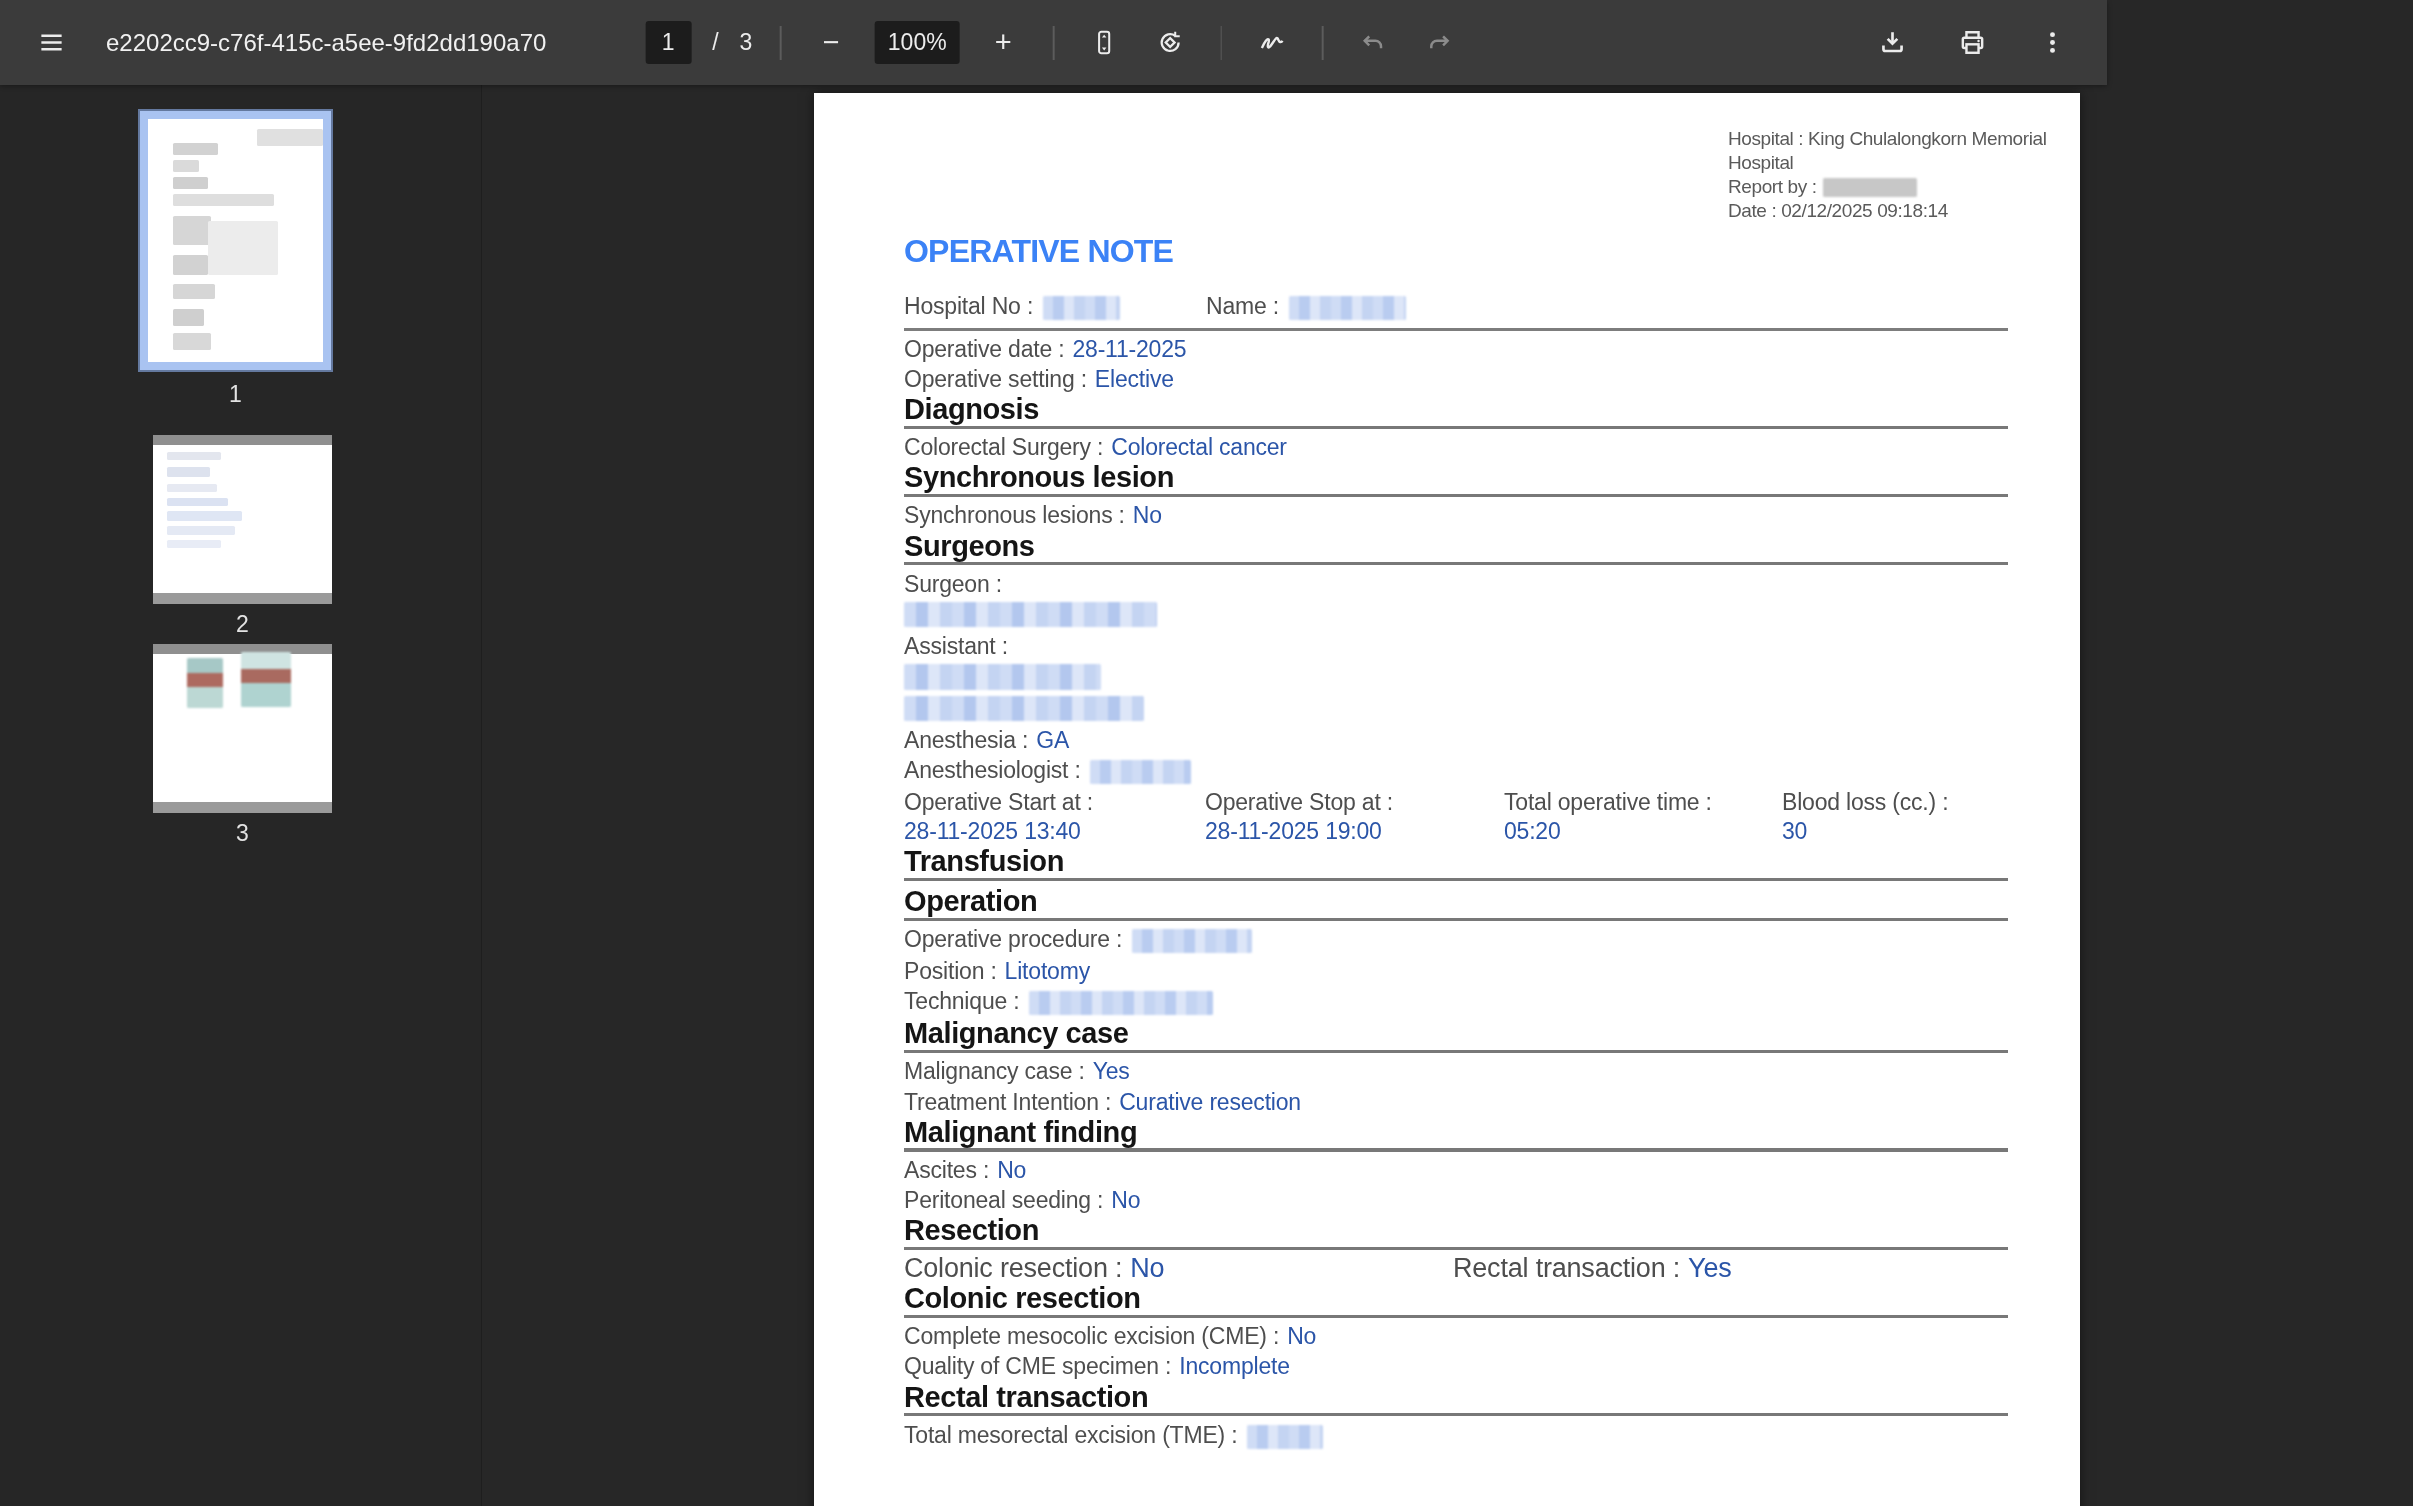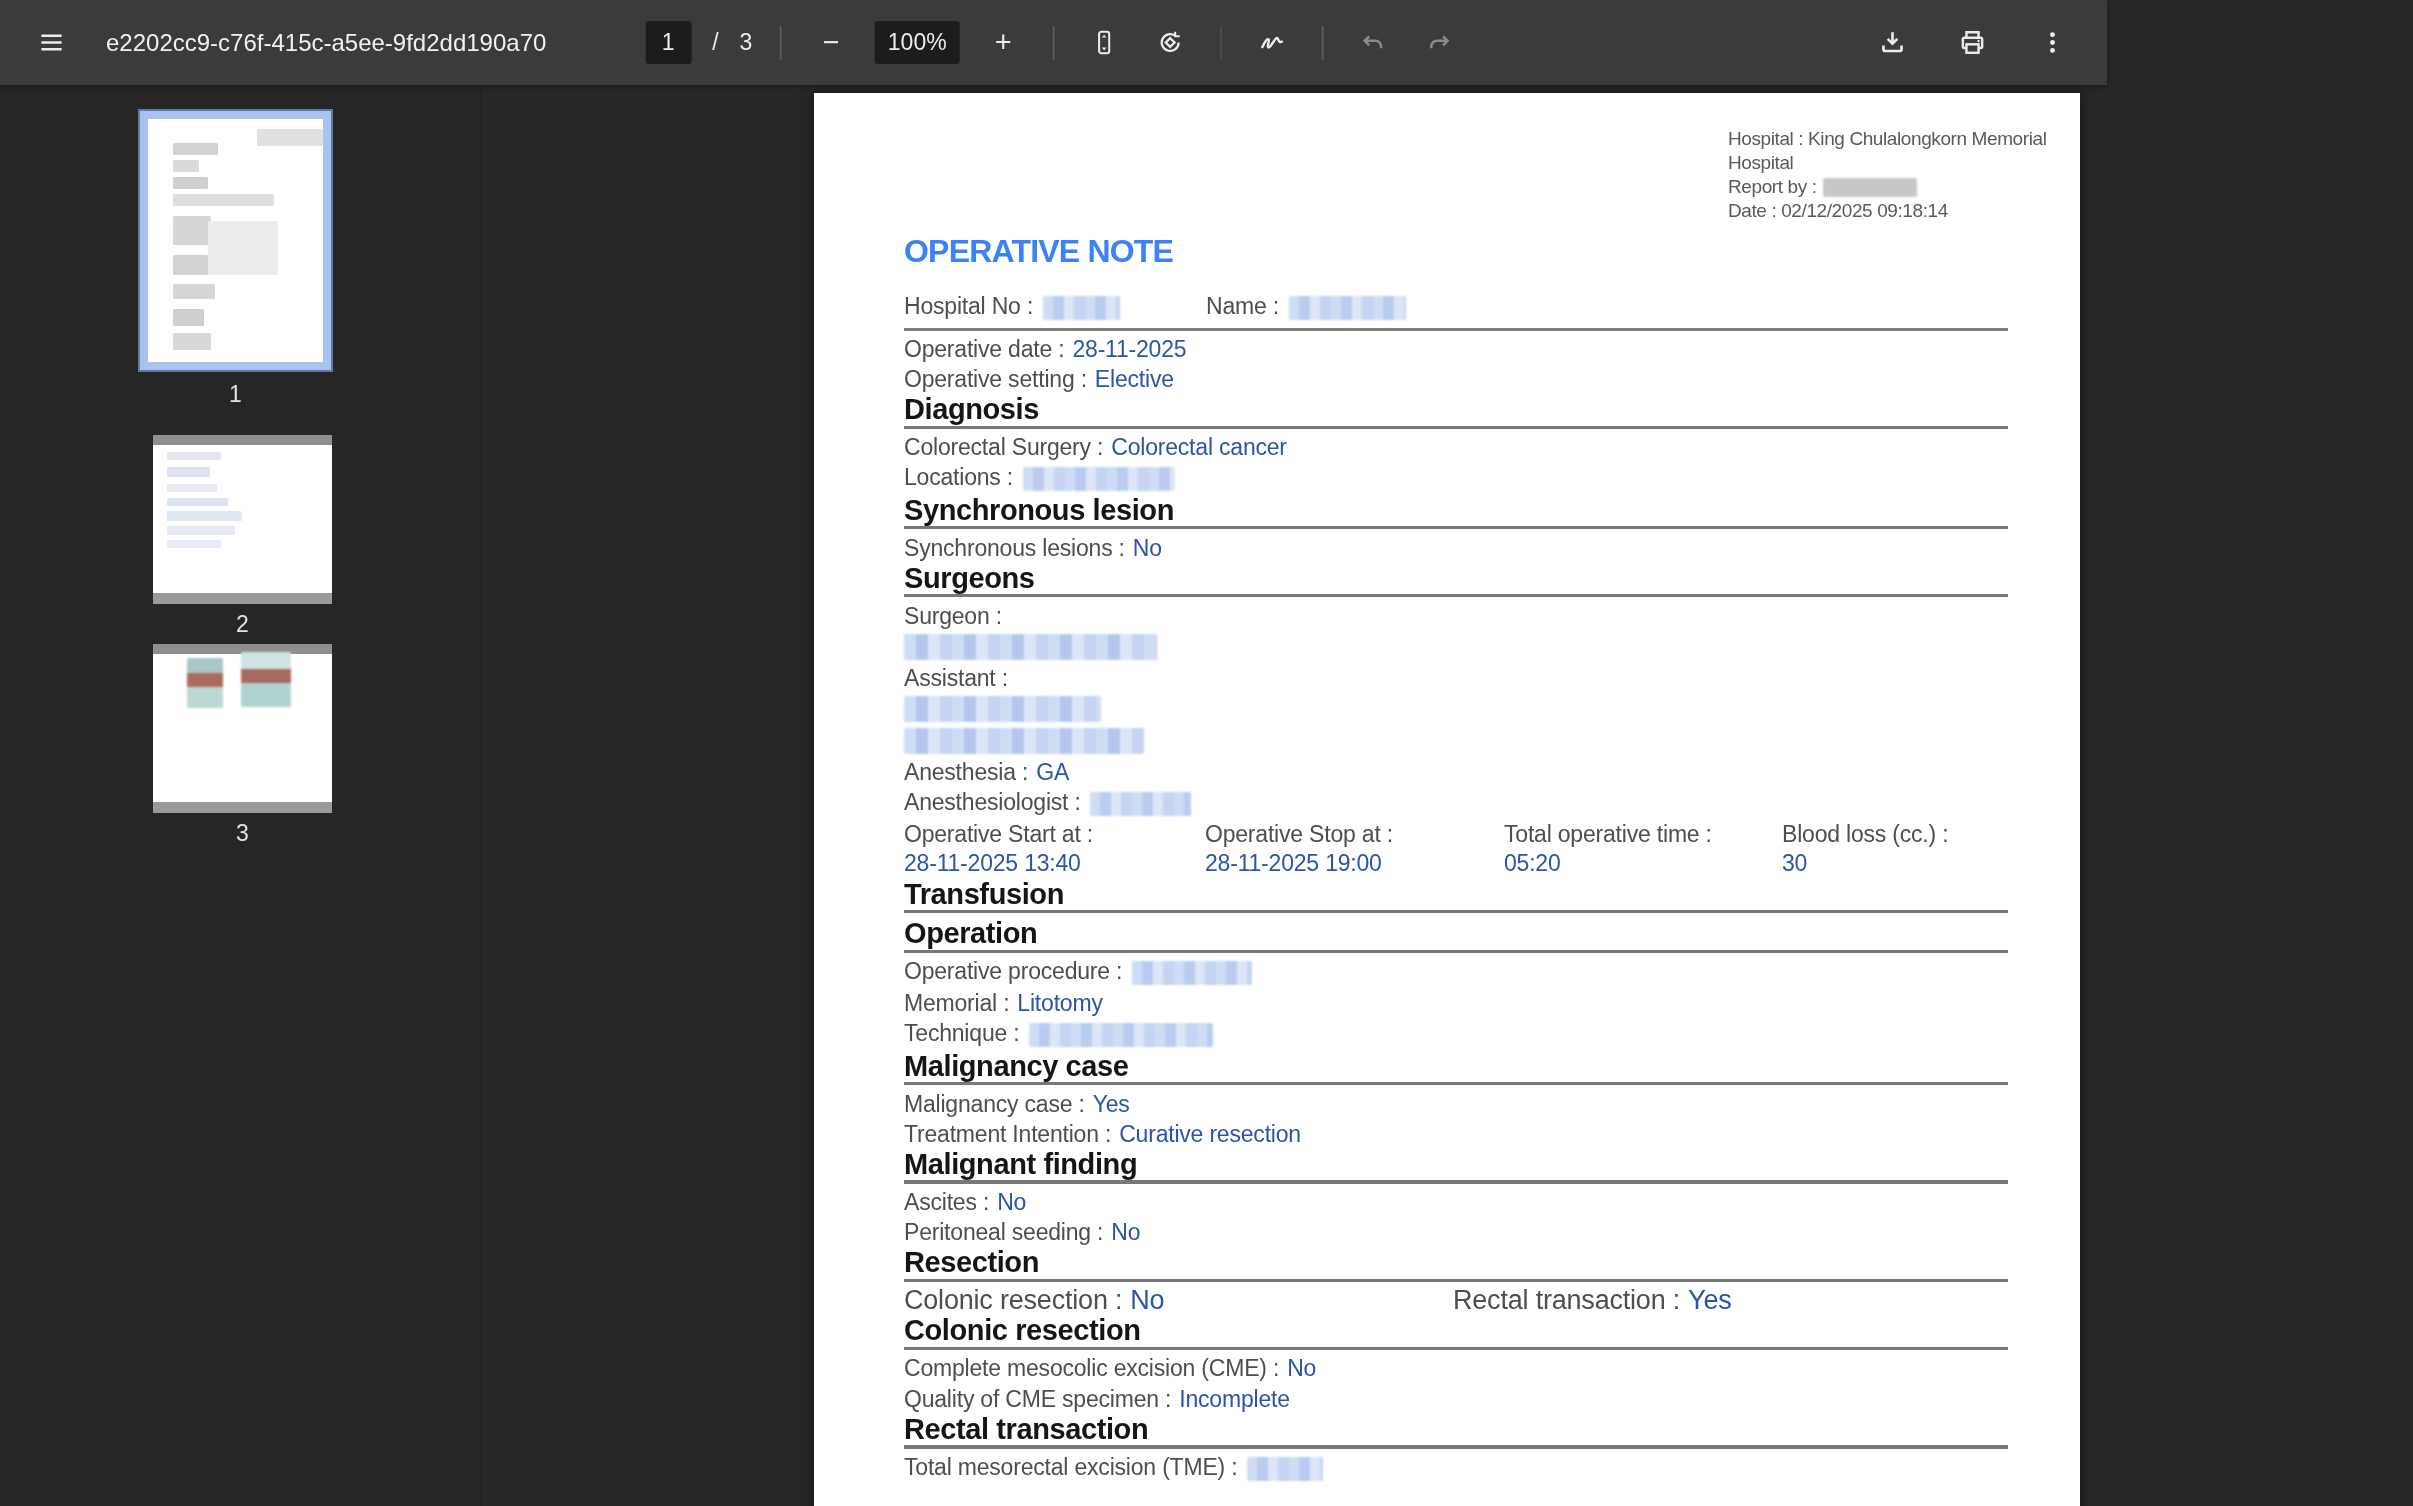--- a/index.html
+++ b/index.html
@@ -216,21 +216,20 @@
     </div>
   </div>
   <div class="rule"></div>
 
   <div id="docBlocks">
       <div class="frow"><span class="lbl">Operative date :</span><span class="val">28-11-2025</span></div>
       <div class="frow"><span class="lbl">Operative setting :</span><span class="val">Elective</span></div>
       <div class="sec-h">Diagnosis</div>
       <div class="h-rule"></div>
       <div class="frow"><span class="lbl">Colorectal Surgery :</span><span class="val">Colorectal cancer</span></div>
-      <div class="frow"><span class="lbl">Locations :</span><span class="redact" style="width: 152px;"></span></div>
       <div class="sec-h">Synchronous lesion</div>
       <div class="h-rule"></div>
       <div class="frow"><span class="lbl">Synchronous lesions :</span><span class="val">No</span></div>
       <div class="sec-h">Surgeons</div>
       <div class="h-rule"></div>
       <div class="frow"><span class="lbl">Surgeon :</span><div class="redact-line" style="width: 253px;"></div></div>
       <div class="frow"><span class="lbl">Assistant :</span><div class="redact-line" style="width: 197px;"></div><div class="redact-line" style="width: 240px;"></div></div>
       <div class="frow"><span class="lbl">Anesthesia :</span><span class="val">GA</span></div>
       <div class="frow"><span class="lbl">Anesthesiologist :</span><span class="redact" style="width: 101px;"></span></div>
       <div class="cols4">
@@ -249,21 +248,21 @@
         <div>
           <div class="lbl">Blood loss (cc.) :</div>
           <div class="val">30</div>
         </div>
       </div>
       <div class="sec-h">Transfusion</div>
       <div class="h-rule"></div>
       <div class="sec-h">Operation</div>
       <div class="h-rule"></div>
       <div class="frow"><span class="lbl">Operative procedure :</span><span class="redact" style="width: 120px;"></span></div>
-      <div class="frow"><span class="lbl">Memorial :</span><span class="val">Litotomy</span></div>
+      <div class="frow"><span class="lbl">Position :</span><span class="val">Litotomy</span></div>
       <div class="frow"><span class="lbl">Technique :</span><span class="redact" style="width: 184px;"></span></div>
       <div class="sec-h">Malignancy case</div>
       <div class="h-rule"></div>
       <div class="frow"><span class="lbl">Malignancy case :</span><span class="val">Yes</span></div>
       <div class="frow"><span class="lbl">Treatment Intention :</span><span class="val">Curative resection</span></div>
       <div class="sec-h">Malignant finding</div>
       <div class="h-rule"></div>
       <div class="frow"><span class="lbl">Ascites :</span><span class="val">No</span></div>
       <div class="frow"><span class="lbl">Peritoneal seeding :</span><span class="val">No</span></div>
       <div class="sec-h">Resection</div>

